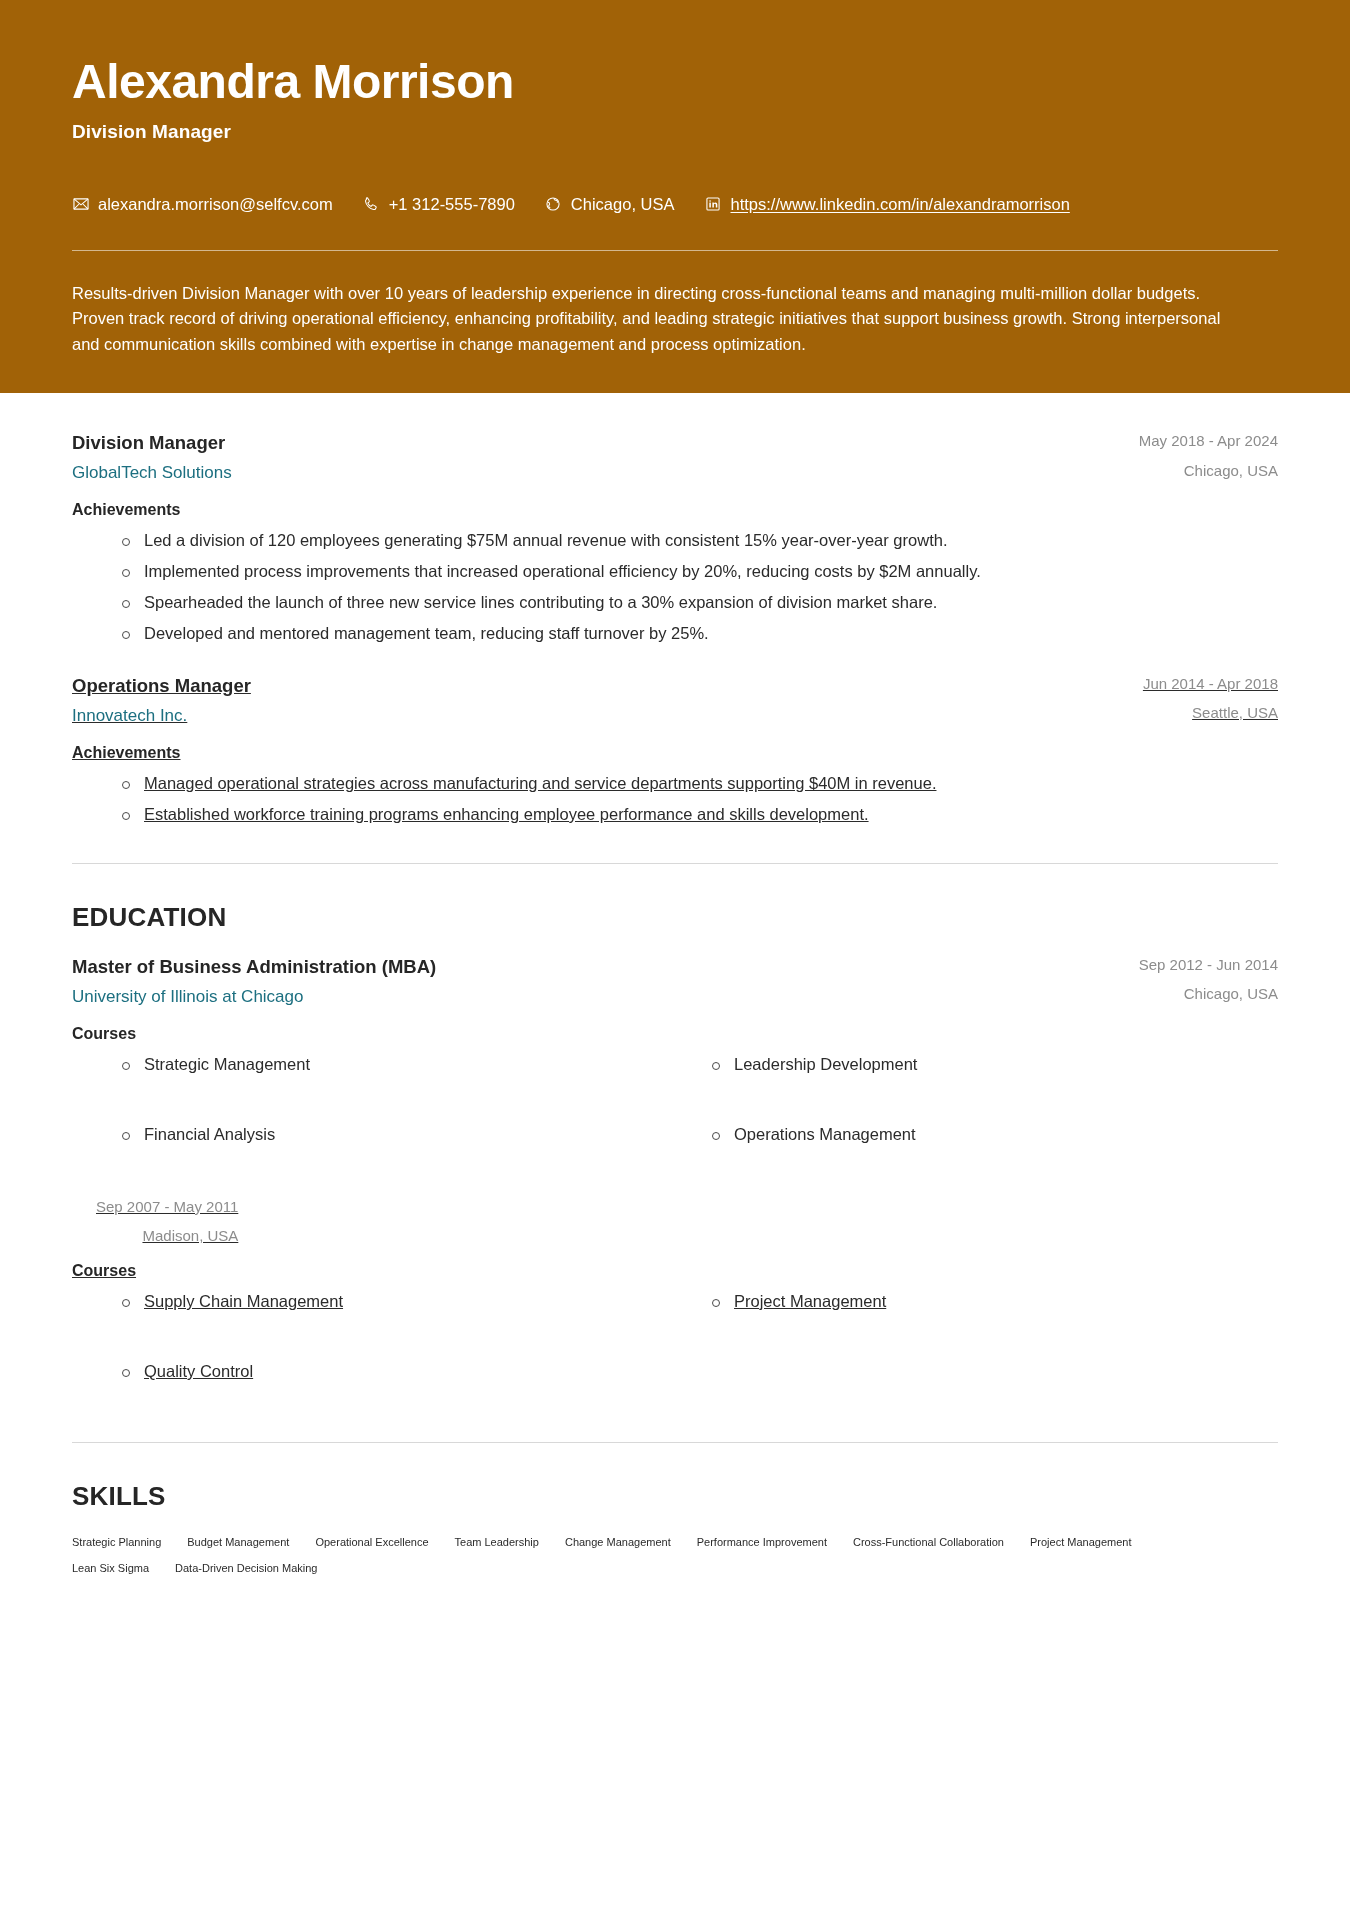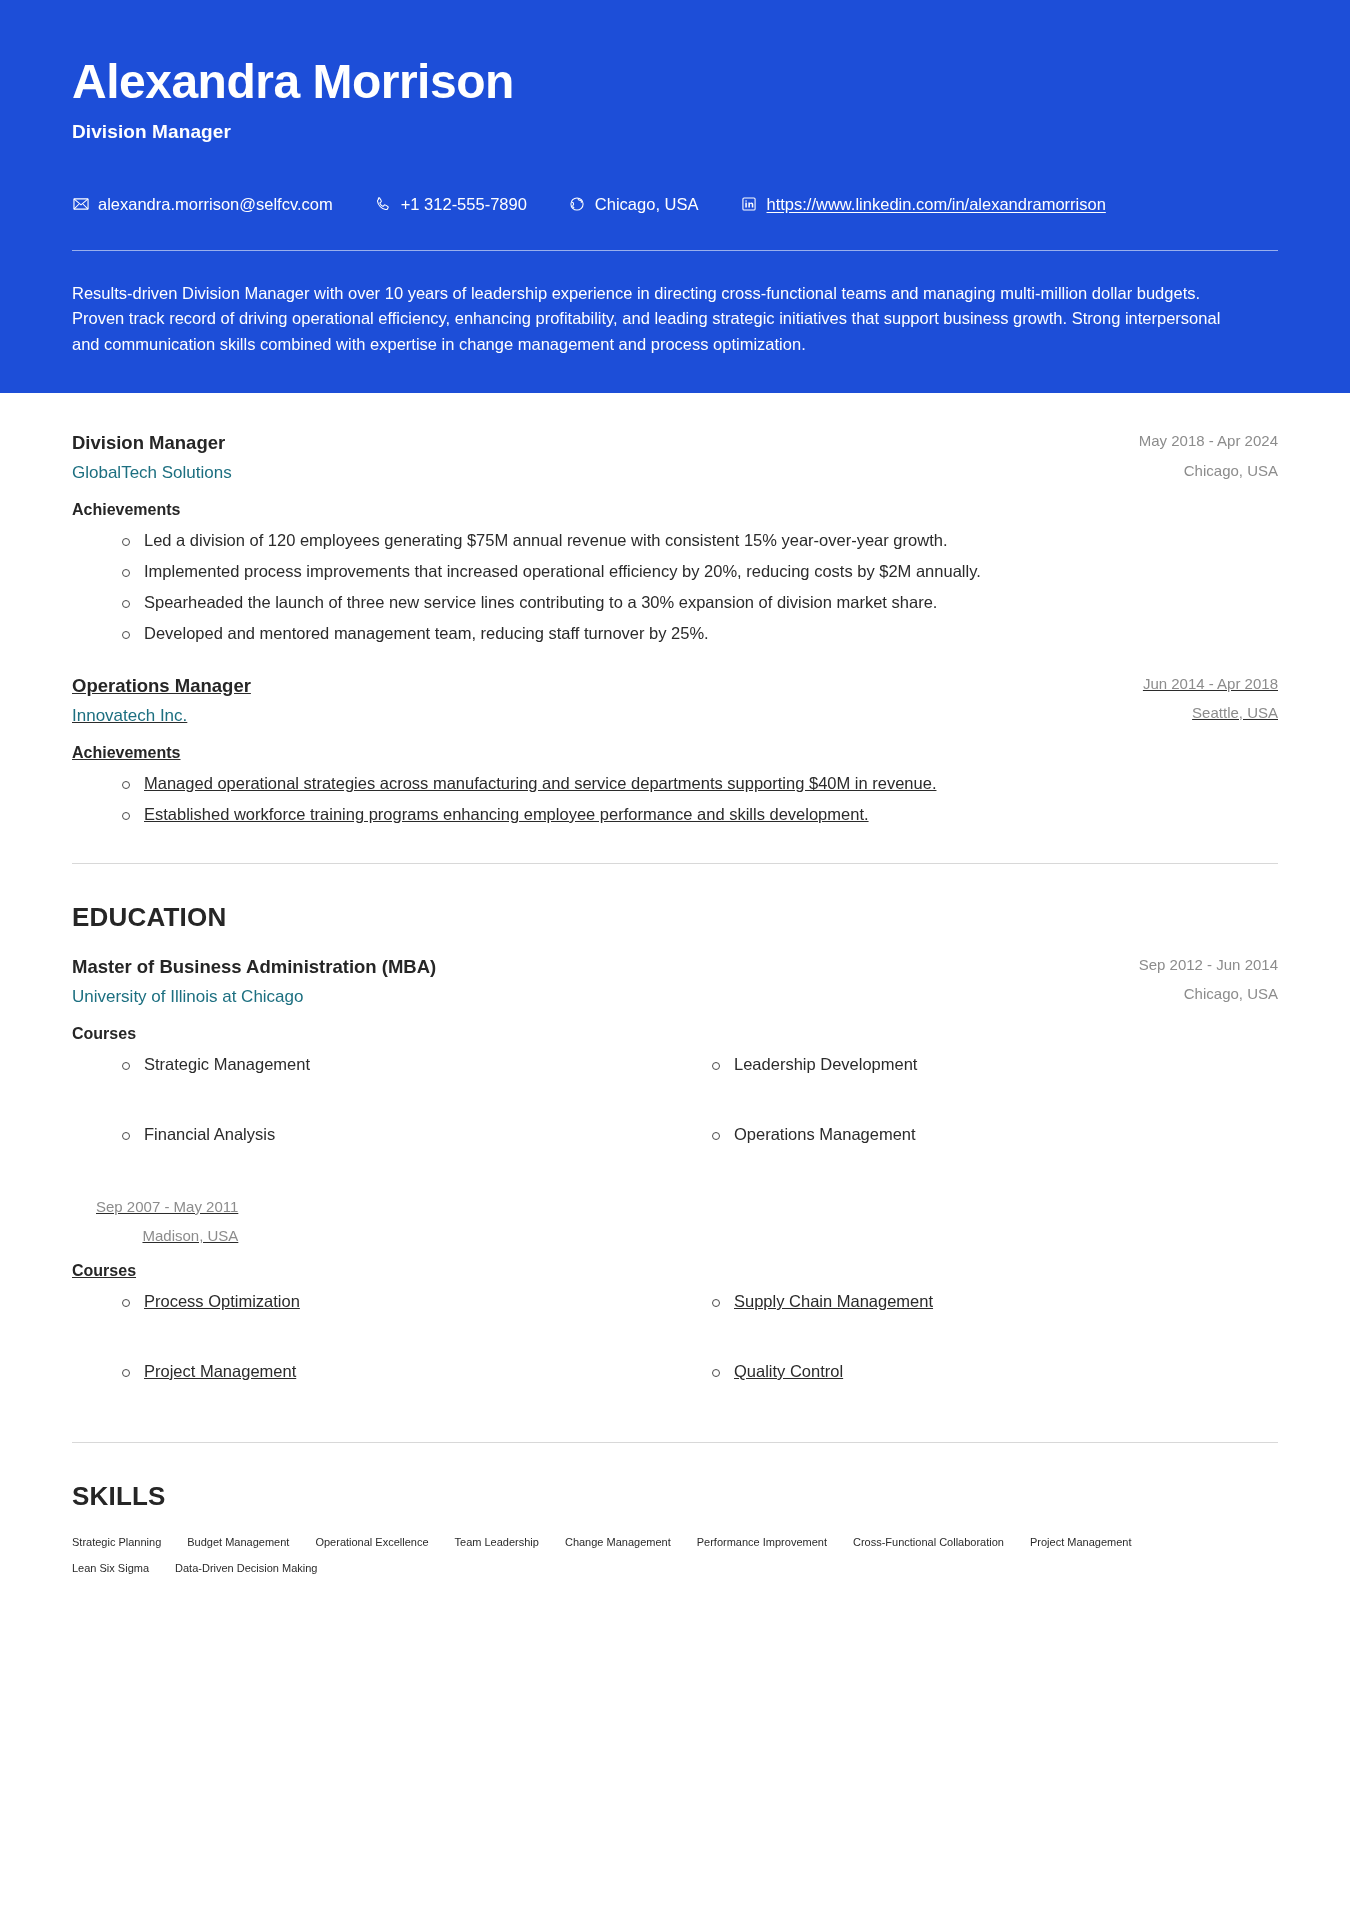--- a/index.html
+++ b/index.html
@@ -17,21 +17,21 @@
 
   .page {
     width: 1350px;
     min-height: 1907px;
     background: #ffffff;
     position: relative;
   }
 
   
   .header {
-    background: #1d4ed8;
+    background: #a16207;
     padding: 56px 72px 36px 72px;
   }
 
   .name {
     font-size: 48px;
     font-weight: bold;
     color: #ffffff;
     letter-spacing: -0.5px;
     line-height: 1.1;
   }
@@ -41,21 +41,21 @@
     font-weight: bold;
     color: #ffffff;
     margin-top: 12px;
     letter-spacing: 0.1px;
   }
 
   .contact-row {
     display: flex;
     flex-wrap: wrap;
     align-items: center;
-    gap: 12px;
+    gap: 0px;
     margin-top: 52px;
     color: #ffffff;
     font-size: 16.5px;
   }
 
   .contact-item {
     display: flex;
     align-items: center;
     gap: 9px;
     margin-right: 30px;
@@ -369,21 +369,20 @@
           </div>
           <div class="entry">
             <div class="entry-head">
               <div class="entry-right">
                 <div class="entry-dates">Sep 2007 - May 2011</div>
                 <div class="entry-loc">Madison, USA</div>
               </div>
             </div>
             <div class="sub-label">Courses</div>
             <div class="courses-grid">
-              <div class="course-item">Process Optimization</div>
               <div class="course-item">Supply Chain Management</div>
               <div class="course-item">Project Management</div>
               <div class="course-item">Quality Control</div>
             </div>
           </div>
         </div>
     </div>
 
     <div class="section-rule"></div>
 

